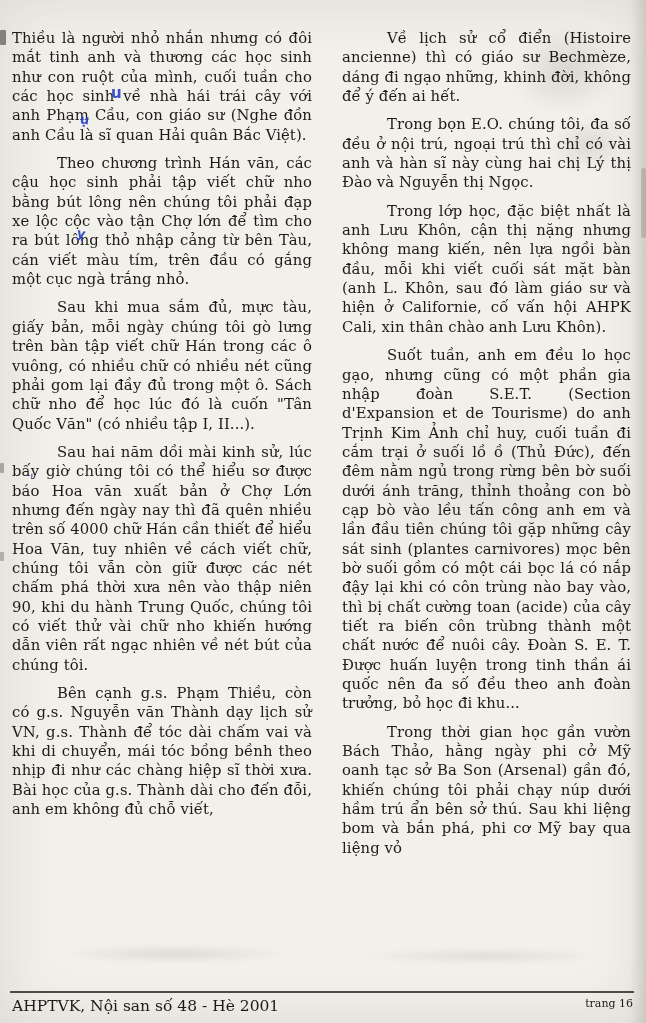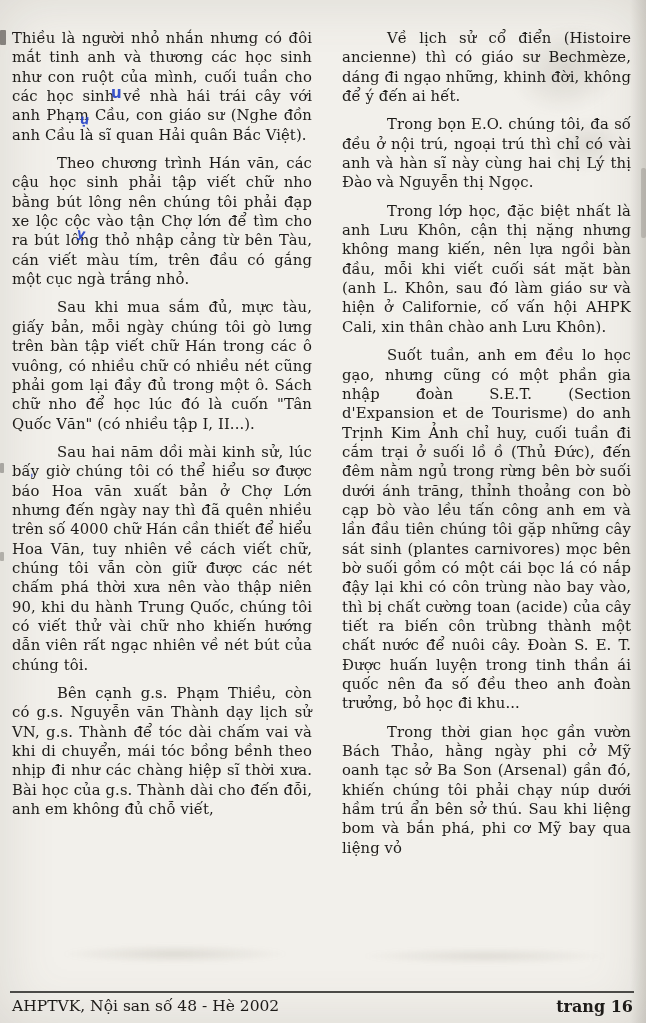--- a/index.html
+++ b/index.html
@@ -34,21 +34,21 @@
   .footer-rule{
     position:absolute;left:10px;top:991px;width:624px;height:2px;
     background:#4b4a47;
   }
   .footer-left{
     position:absolute;left:12px;top:997px;
     font-size:15.5px;color:#1d1b18;white-space:nowrap;
   }
   .footer-right{
     position:absolute;right:13px;top:997px;
-    font-size:16px;color:#1d1b18;white-space:nowrap;font-weight:bold;
+    font-size:11px;color:#1d1b18;white-space:nowrap;
   }
   
   .ink{
     position:absolute;
     color:#2946c8;
     font-family:"DejaVu Sans", sans-serif;
     font-weight:bold;
     opacity:.92;
   }
   .ink--1{left:111px;top:84px;font-size:15px;}
@@ -114,16 +114,16 @@
       <p class="para">Trong thời gian học gần vườn Bách Thảo, hằng ngày phi cở Mỹ oanh tạc sở Ba Son (Arsenal) gần đó, khiến chúng tôi phải chạy núp dưới hầm trú ẩn bên sở thú. Sau khi liệng bom và bắn phá, phi cơ Mỹ bay qua liệng vỏ</p>
     </div>
   </div>
 
   <span class="ink ink--1">u</span>
   <span class="ink ink--2">ụ</span>
   <span class="ink ink--3">ỵ</span>
   <span class="ink ink--4">ˌ</span>
 
   <div class="footer-rule"></div>
-  <div class="footer-left">AHPTVK, Nội san số 48 - Hè 2002</div>
+  <div class="footer-left">AHPTVK, Nội san số 48 - Hè 2001</div>
   <div class="footer-right">trang 16</div>
 
 </div>
 
 </body></html>

